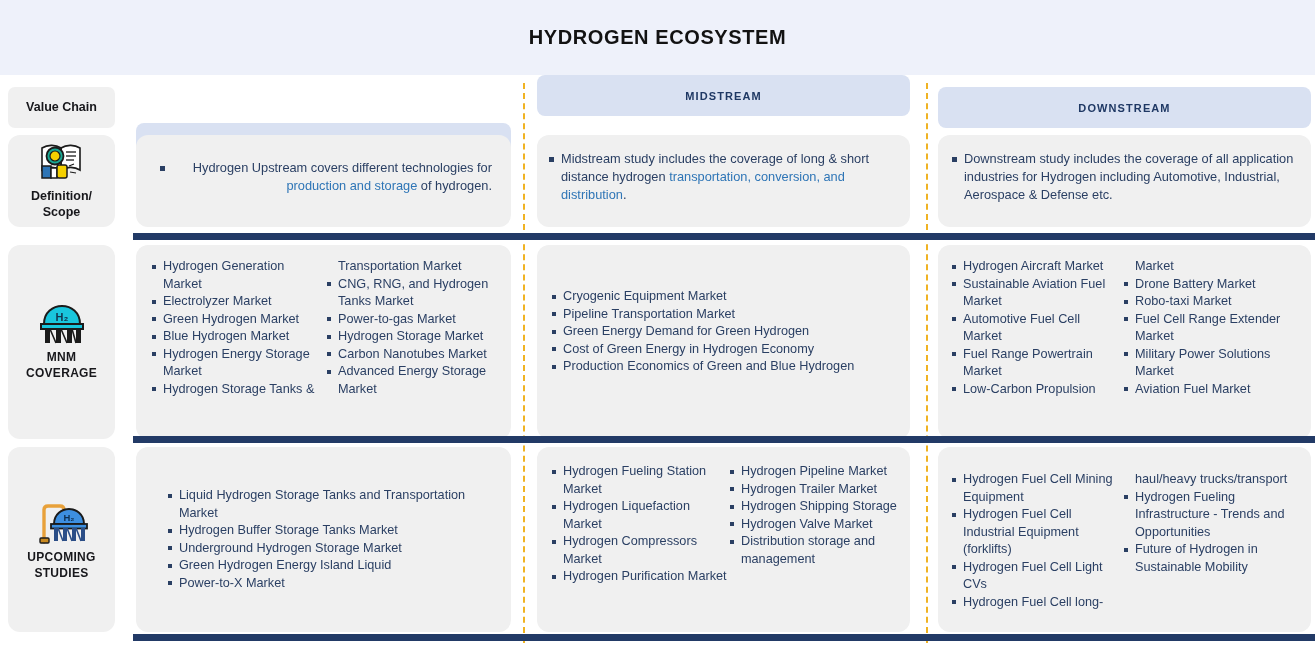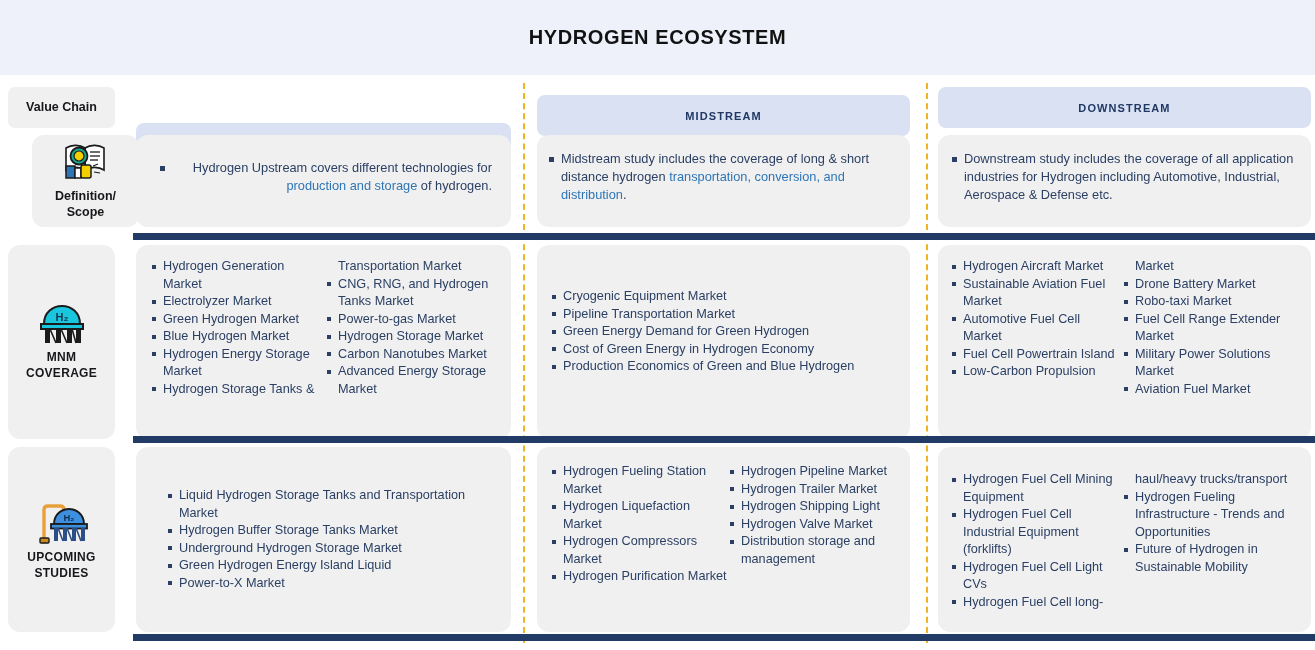--- a/index.html
+++ b/index.html
@@ -89,28 +89,28 @@
   <div class="vdash" style="left:523px;top:8px;height:560px;"></div>
   <div class="vdash" style="left:926px;top:8px;height:560px;"></div>
 
   <div class="side-card" style="top:12px;height:41px;border-radius:7px;">
     <span class="side-label">Value Chain</span>
   </div>
 
   <div class="colhead" style="left:136px;top:12px;width:375px;margin-top:36px;">
     <span>UPSTREAM</span>
   </div>
-  <div class="colhead" style="left:537px;top:20px;width:373px;text-align:center;">
+  <div class="colhead" style="left:537px;top:0;width:373px;text-align:center;">
     <span>MIDSTREAM</span>
   </div>
   <div class="colhead" style="left:938px;top:12px;width:373px;">
     <span>DOWNSTREAM</span>
   </div>
 
-  <div class="side-card" style="top:60px;height:92px;margin-left:24px;">
+  <div class="side-card" style="top:60px;height:92px;">
     <span class="icon-wrap">
       <svg width="46" height="40" viewBox="0 0 46 40">
         <path d="M22 6 C28 2 36 3 41 6 L41 28 C36 25 28 24 22 28 Z" fill="#ffffff" stroke="#1b1b1b" stroke-width="1.6"></path>
         <path d="M22 6 C16 2 8 3 3 6 L3 28 C8 25 16 24 22 28 Z" fill="#ffffff" stroke="#1b1b1b" stroke-width="1.6"></path>
         <line x1="22" y1="6" x2="22" y2="28" stroke="#1b1b1b" stroke-width="1.4"></line>
         <line x1="27" y1="10" x2="37" y2="10" stroke="#1b1b1b" stroke-width="1.3"></line>
         <line x1="27" y1="14" x2="37" y2="14" stroke="#1b1b1b" stroke-width="1.3"></line>
         <line x1="27" y1="18" x2="35" y2="18" stroke="#1b1b1b" stroke-width="1.3"></line>
         <circle cx="16" cy="14" r="8.5" fill="#1aa893" stroke="#1b1b1b" stroke-width="1.8"></circle>
         <circle cx="16" cy="14" r="5" fill="#f5d000" stroke="#1b1b1b" stroke-width="1.2"></circle>
@@ -191,21 +191,21 @@
         <li>Production Economics of Green and Blue Hydrogen</li>
       </ul>
   </div>
 
   <div class="panel" style="left:938px;top:170px;width:373px;height:194px;"></div>
   <div class="listwrap" style="left:950px;top:183px;width:365px;">
     <ul class="bl" style="width:172px;">
         <li>Hydrogen Aircraft Market</li>
         <li>Sustainable Aviation Fuel Market</li>
         <li>Automotive Fuel Cell Market</li>
-        <li>Fuel Cell Powertrain Island</li>
+        <li>Fuel Range Powertrain Market</li>
         <li>Low-Carbon Propulsion</li>
       </ul>
     <ul class="bl" style="width:180px;">
         <li class="cont">Market</li>
         <li>Drone Battery Market</li>
         <li>Robo-taxi Market</li>
         <li>Fuel Cell Range Extender Market</li>
         <li>Military Power Solutions Market</li>
         <li>Aviation Fuel Market</li>
       </ul>
@@ -247,21 +247,21 @@
   <div class="listwrap" style="left:550px;top:388px;width:360px;">
     <ul class="bl" style="width:178px;">
         <li>Hydrogen Fueling Station Market</li>
         <li>Hydrogen Liquefaction Market</li>
         <li>Hydrogen Compressors Market</li>
         <li>Hydrogen Purification Market</li>
       </ul>
     <ul class="bl" style="width:175px;">
         <li>Hydrogen Pipeline Market</li>
         <li>Hydrogen Trailer Market</li>
-        <li>Hydrogen Shipping Light</li>
+        <li>Hydrogen Shipping Storage</li>
         <li>Hydrogen Valve Market</li>
         <li>Distribution storage and management</li>
       </ul>
   </div>
 
   <div class="panel" style="left:938px;top:372px;width:373px;height:185px;"></div>
   <div class="listwrap" style="left:950px;top:396px;width:365px;">
     <ul class="bl" style="width:172px;">
         <li>Hydrogen Fuel Cell Mining Equipment</li>
         <li>Hydrogen Fuel Cell Industrial Equipment (forklifts)</li>

